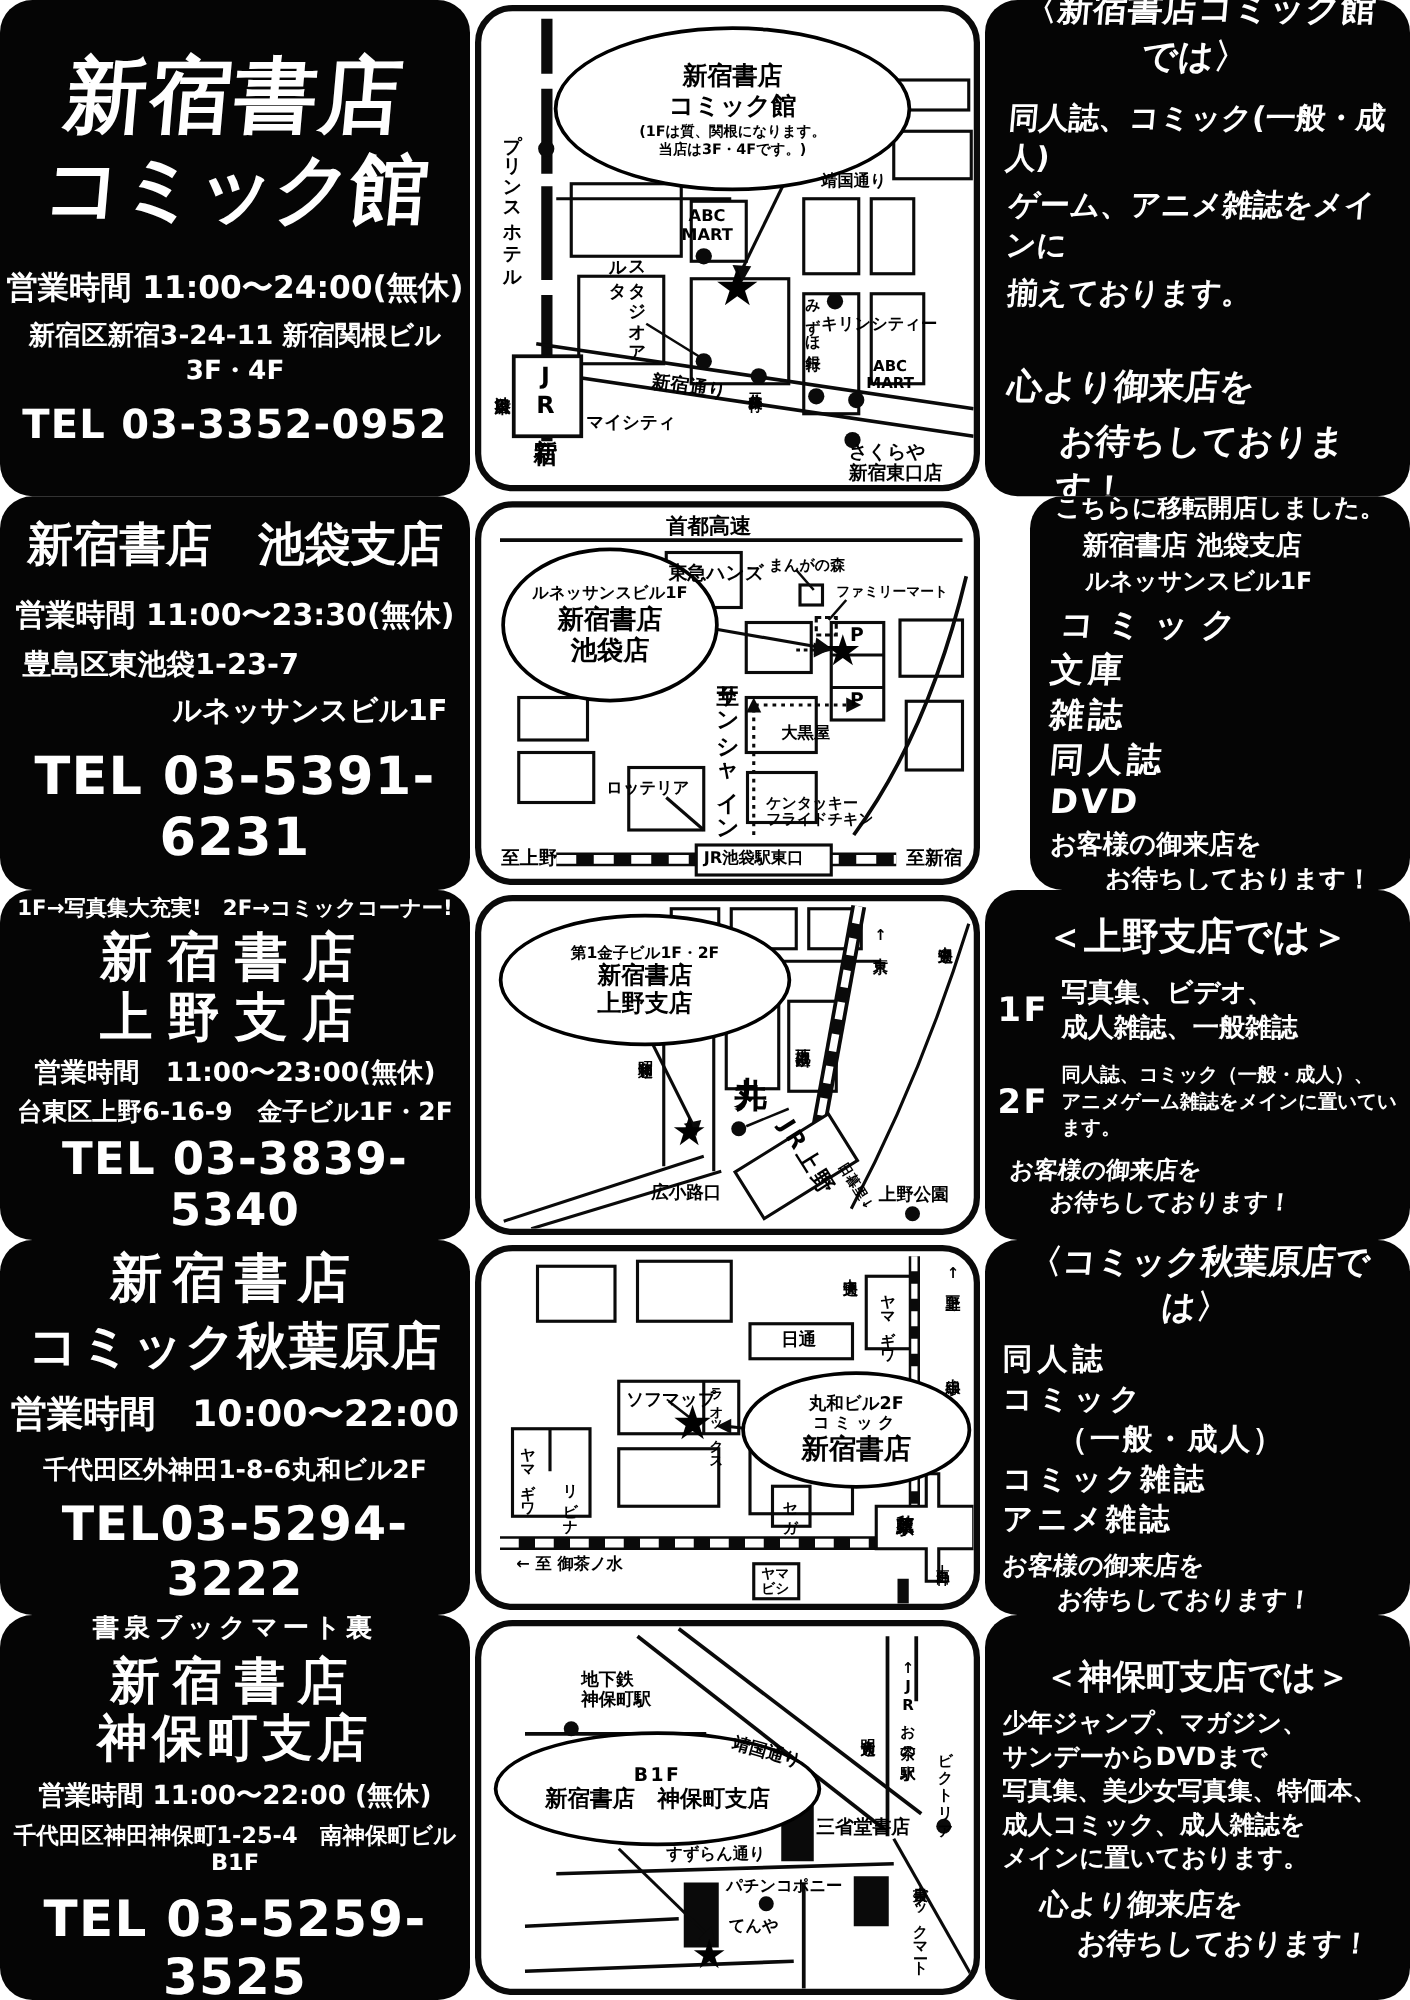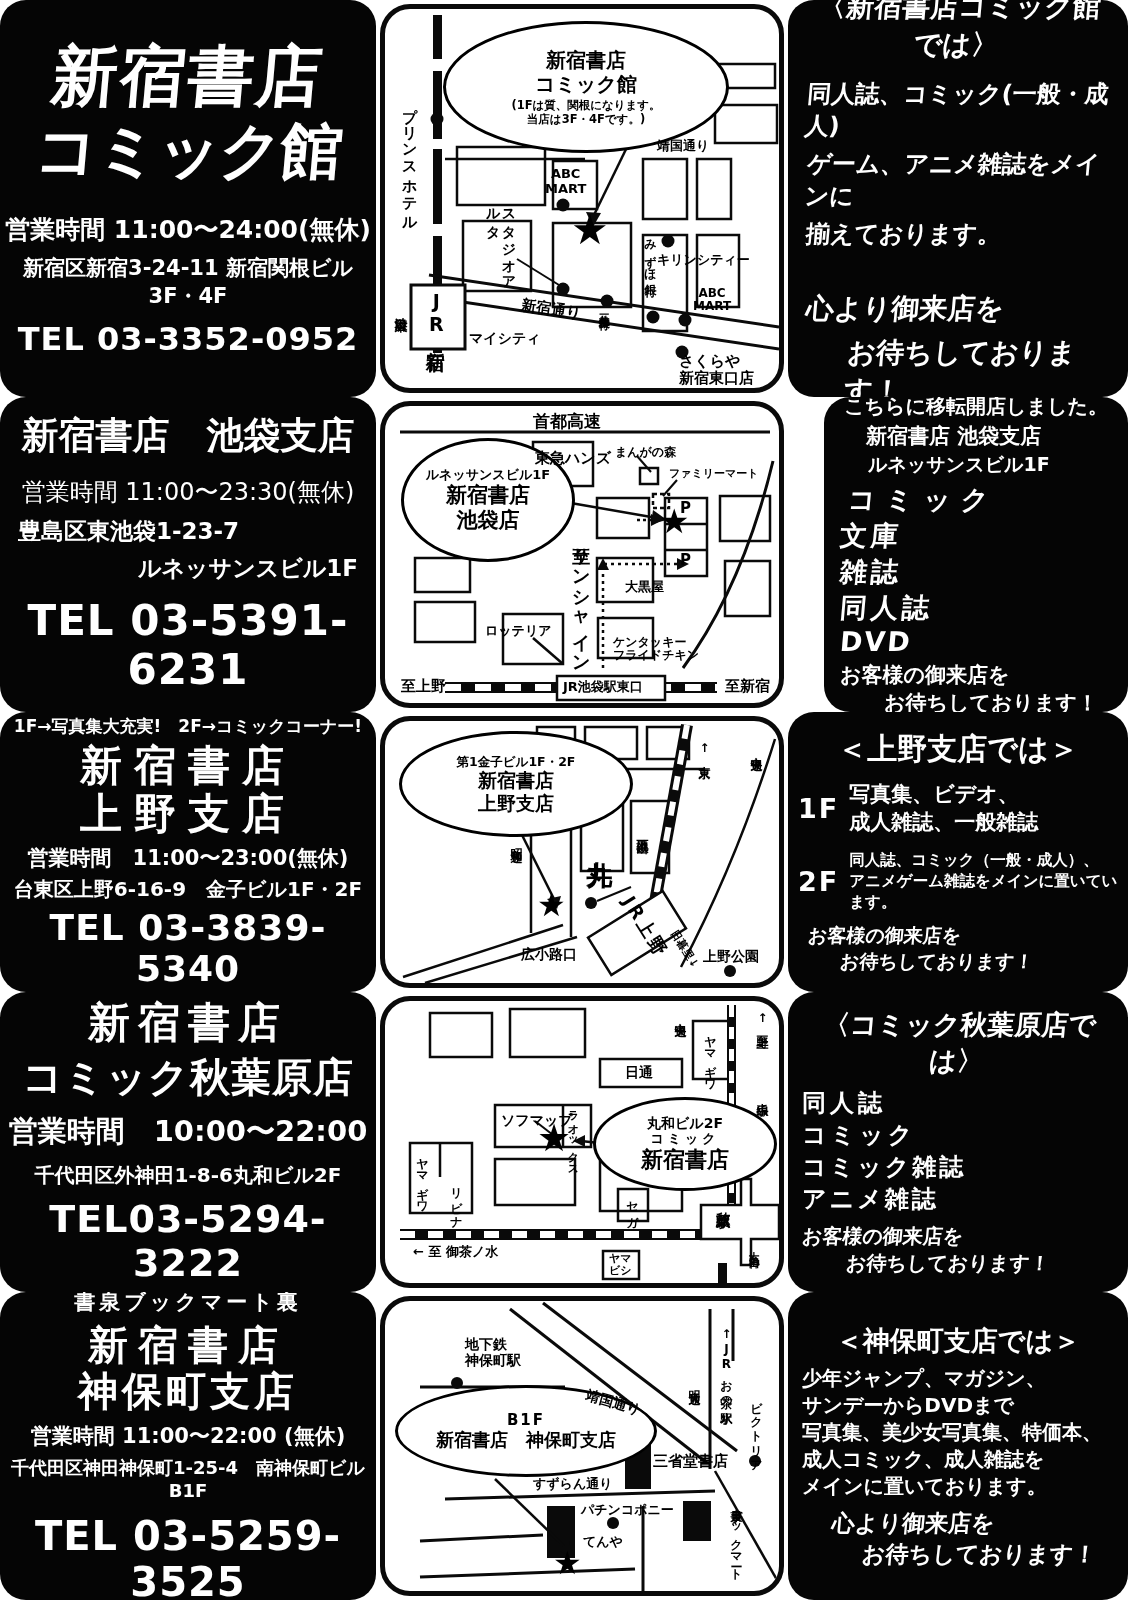--- a/index.html
+++ b/index.html
@@ -38,21 +38,21 @@
     <div class="panel" style="height:397px;">
       <div class="big slant" style="font-size:66px;letter-spacing:2px;">新宿書店</div>
       <div class="big slant" style="font-size:62px;letter-spacing:-2px;">コミック館</div>
       <div style="font-size:25px;font-weight:900;margin-top:26px;">営業時間 11:00〜24:00(無休)</div>
       <div style="font-size:21px;font-weight:900;margin-top:8px;">新宿区新宿3-24-11 新宿関根ビル3F・4F</div>
       <div class="tel" style="font-size:32px;margin-top:10px;">TEL 03-3352-0952</div>
     </div>
 
     <div class="panel" style="height:315px;">
       <div class="big" style="font-size:37px;">新宿書店　池袋支店</div>
-      <div style="font-size:24px;font-weight:400;margin-top:18px;">営業時間 11:00〜23:30(無休)</div>
+      <div style="font-size:24px;font-weight:700;margin-top:18px;">営業時間 11:00〜23:30(無休)</div>
       <div style="font-size:23px;font-weight:bold;margin-top:8px;align-self:flex-start;padding-left:18px;">豊島区東池袋1-23-7</div>
       <div style="font-size:23px;font-weight:bold;margin-top:6px;align-self:flex-end;padding-right:18px;">ルネッサンスビル1F</div>
       <div class="tel" style="font-size:42px;margin-top:12px;">TEL 03-5391-6231</div>
     </div>
 
     <div class="panel" style="height:280px;">
       <div style="font-size:17px;font-weight:bold;">1F→写真集大充実!　2F→コミックコーナー!</div>
       <div class="big" style="font-size:42px;letter-spacing:12px;margin-top:4px;">新宿書店</div>
       <div class="big" style="font-size:42px;letter-spacing:12px;">上野支店</div>
       <div style="font-size:21px;font-weight:bold;margin-top:6px;">営業時間　11:00〜23:00(無休)</div>
@@ -387,20 +387,21 @@
         </span>
       </div>
       <div class="iclose slant" style="font-size:19px;margin-top:10px;padding-left:10px;">お客様の御来店を</div>
       <div class="iclose slant" style="font-size:19px;padding-left:42px;">お待ちしております！</div>
     </div>
 
     <div class="panel" style="height:300px;align-items:flex-start;padding:0 14px;box-sizing:border-box;">
       <div class="ihead slant" style="font-size:27px;align-self:center;">〈コミック秋葉原店では〉</div>
       <div class="ibody" style="font-size:24px;letter-spacing:4px;margin-top:8px;">同人誌</div>
       <div class="ibody" style="font-size:24px;letter-spacing:4px;">コミック</div>
+      <div class="ibody" style="font-size:24px;letter-spacing:2px;padding-left:44px;">（一般・成人）</div>
       <div class="ibody" style="font-size:24px;letter-spacing:3px;">コミック雑誌</div>
       <div class="ibody" style="font-size:24px;letter-spacing:3px;">アニメ雑誌</div>
       <div class="iclose slant" style="font-size:20px;margin-top:8px;">お客様の御来店を</div>
       <div class="iclose slant" style="font-size:20px;padding-left:44px;">お待ちしております！</div>
     </div>
 
     <div class="panel" style="height:308px;align-items:flex-start;padding:0 14px;box-sizing:border-box;">
       <div class="ihead" style="font-size:27px;align-self:center;">＜神保町支店では＞</div>
       <div class="ibody" style="font-size:20px;margin-top:6px;">少年ジャンプ、マガジン、</div>
       <div class="ibody" style="font-size:20px;">サンデーからDVDまで</div>

